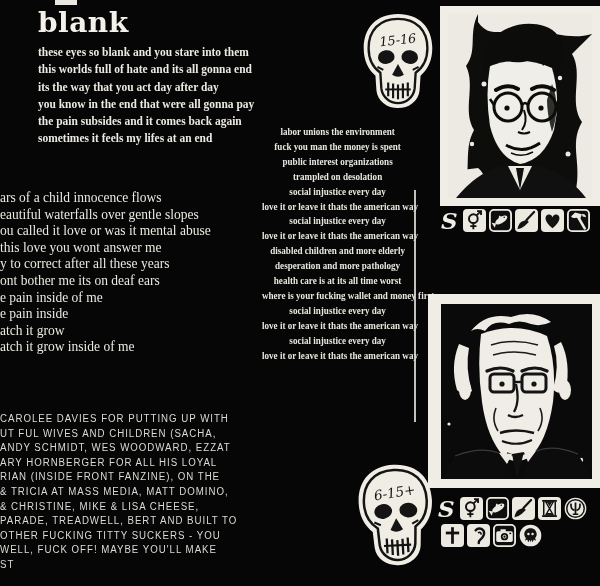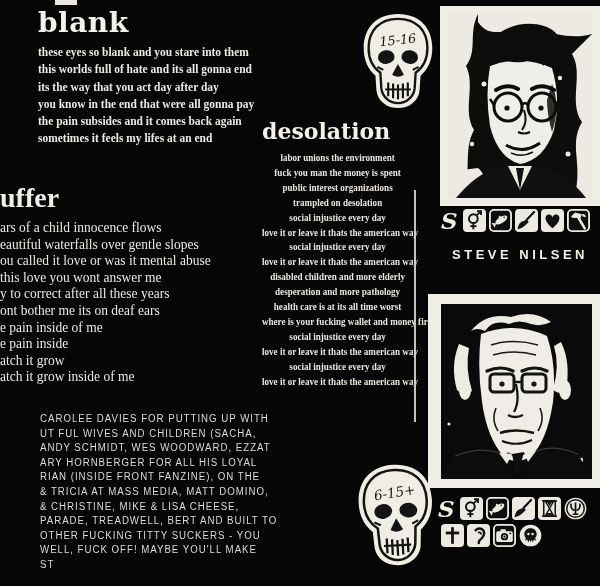--- a/index.html
+++ b/index.html
@@ -49,53 +49,51 @@
         <div class="line">these eyes so blank and you stare into them</div>
         <div class="line">this worlds full of hate and its all gonna end</div>
         <div class="line">its the way that you act day after day</div>
         <div class="line">you know in the end that were all gonna pay</div>
         <div class="line">the pain subsides and it comes back again</div>
         <div class="line">sometimes it feels my lifes at an end</div>
       </div>
   </section>
 
   <section class="abs" style="left:0;top:183px;width:250px;">
-    <h1 class="suffer-title">uffer</h1>
     <div class="suffer-lines" style="margin-top:6px;">
         <div class="line">ars of a child innocence flows</div>
         <div class="line">eautiful waterfalls over gentle slopes</div>
         <div class="line">ou called it love or was it mental abuse</div>
         <div class="line">this love you wont answer me</div>
         <div class="line">y to correct after all these years</div>
         <div class="line">ont bother me its on deaf ears</div>
         <div class="line">e pain inside of me</div>
         <div class="line">e pain inside</div>
         <div class="line">atch it grow</div>
         <div class="line">atch it grow inside of me</div>
       </div>
   </section>
 
-  <section class="abs" style="left:0;top:412px;width:248px;padding-left:40px;">
+  <section class="abs" style="left:0;top:412px;width:248px;">
     <div class="thanks-lines">
         <div class="line">CAROLEE DAVIES FOR PUTTING UP WITH</div>
         <div class="line">UT FUL WIVES AND CHILDREN (SACHA,</div>
         <div class="line">ANDY SCHMIDT, WES WOODWARD, EZZAT</div>
         <div class="line">ARY HORNBERGER FOR ALL HIS LOYAL</div>
         <div class="line">RIAN (INSIDE FRONT FANZINE), ON THE</div>
         <div class="line">&amp; TRICIA AT MASS MEDIA, MATT DOMINO,</div>
         <div class="line">&amp; CHRISTINE, MIKE &amp; LISA CHEESE,</div>
         <div class="line">PARADE, TREADWELL, BERT AND BUILT TO</div>
         <div class="line">OTHER FUCKING TITTY SUCKERS - YOU</div>
         <div class="line">WELL, FUCK OFF! MAYBE YOU'LL MAKE</div>
         <div class="line">ST</div>
       </div>
   </section>
 
   <section class="abs" style="left:262px;top:118px;width:180px;">
-    <h1 class="song-title desolation-title">desolation</h1>
     <div class="desolation-lines">
         <div class="line">labor unions the environment</div>
         <div class="line">fuck you man the money is spent</div>
         <div class="line">public interest organizations</div>
         <div class="line">trampled on desolation</div>
         <div class="line">social injustice every day</div>
         <div class="line">love it or leave it thats the american way</div>
         <div class="line">social injustice every day</div>
         <div class="line">love it or leave it thats the american way</div>
         <div class="line">disabled children and more elderly</div>
@@ -192,21 +190,20 @@
       <rect width="20" height="20" rx="3.5" fill="#ece9e1"></rect>
       <path d="M10,16.8 C3.2,11.4 2.6,6.6 5.8,5.1 C7.8,4.2 9.5,5.6 10,7.2 C10.5,5.6 12.2,4.2 14.2,5.1 C17.4,6.6 16.8,11.4 10,16.8 Z" fill="#121212"></path>
     </svg>
     <svg class="tile" width="23" height="23" viewBox="0 0 20 20">
       <rect x=".8" y=".8" width="18.4" height="18.4" rx="3.5" fill="#0e0e0e" stroke="#ece9e1" stroke-width="1.6"></rect>
       <path d="M3.5,6.5 L7,3 L13,4.5 L11.5,8.5 L8,7.5 Q5,8.6 3.5,6.5 Z" fill="#ece9e1"></path>
       <path d="M13,4.5 Q16,4 16.5,7.2 L13.6,6.6 Z" fill="#ece9e1"></path>
       <path d="M10,7.6 L15.4,16.8" stroke="#ece9e1" stroke-width="2.2" stroke-linecap="round"></path>
     </svg>
   </div>
-  <div class="abs credit-name" style="left:440px;top:247px;width:160px;">STEVE NILSEN</div>
 
   <div class="portrait-frame frame-andy" style="left:428px;top:294px;width:172px;height:194px;">
     <svg width="151" height="175" viewBox="0 0 151 175" preserveAspectRatio="none">
       <rect width="151" height="175" fill="#0a0a0a"></rect>
       <g fill="#edebe3">
         <path d="M30,27 Q45,8 70,13 Q92,5 110,18 Q100,23 90,20 Q78,15 68,20 Q52,15 44,27 Q36,23 30,27 Z"></path>
         <path d="M18,40 Q9,62 16,86 Q24,94 31,87 Q24,64 28,44 Z"></path>
         <path d="M120,38 Q130,58 125,86 Q117,92 112,85 Q119,62 113,42 Z"></path>
         <ellipse cx="24" cy="86" rx="6" ry="10"></ellipse>
           <ellipse cx="124" cy="86" rx="6" ry="10"></ellipse>

